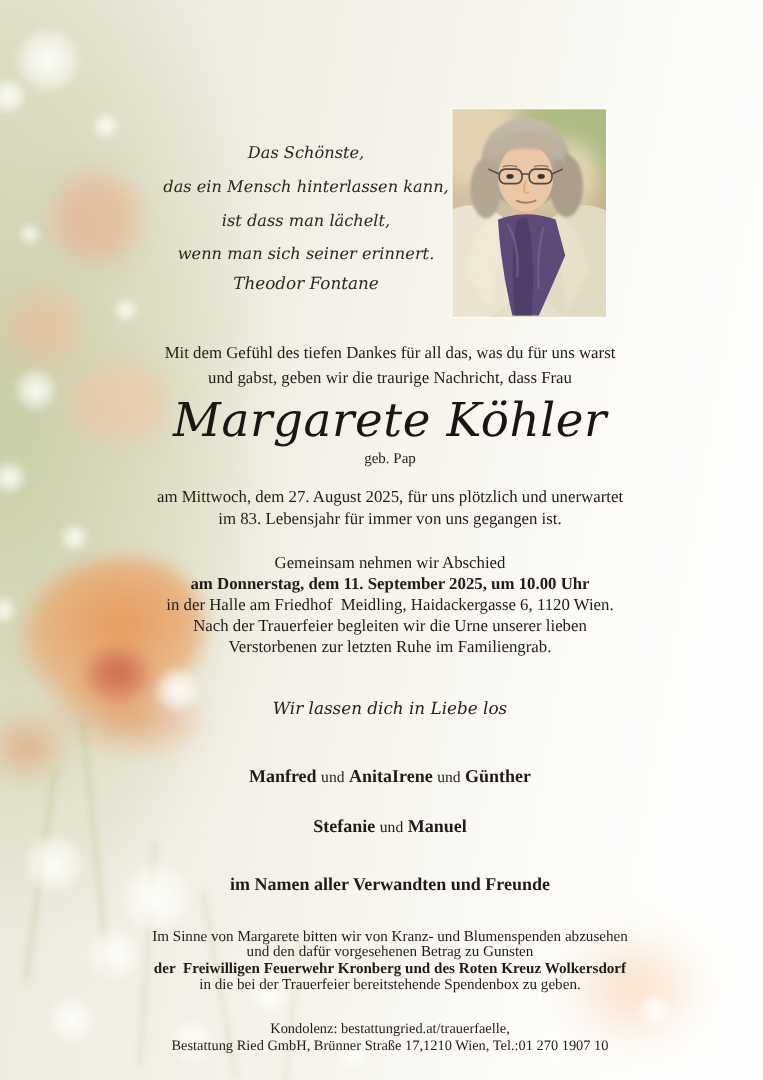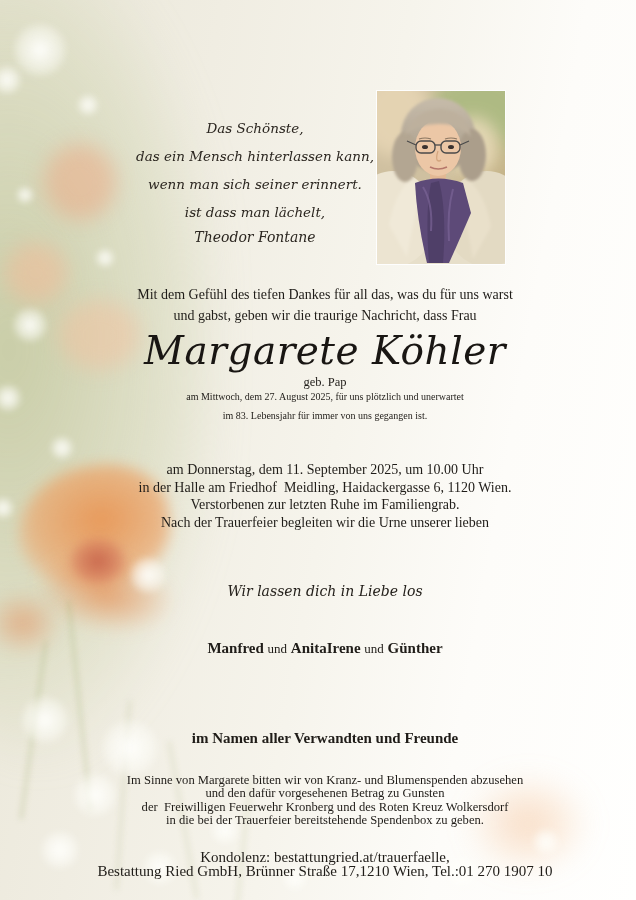--- a/index.html
+++ b/index.html
@@ -36,33 +36,33 @@
   .quote{position:absolute;left:130px;top:114px;width:250px;text-align:center;
     font-family:"DejaVu Serif", serif;font-style:italic;font-size:13.5px;color:#2b2620;}
   .quote .ql{height:28px;line-height:28px;}
   .quote .qa{margin-top:1px;font-size:14px;line-height:20px;}
   .photo{position:absolute;left:377px;top:91px;width:128px;height:173px;background:#cfc0a0;outline:1px solid #fefefe;}
   .col{position:absolute;left:65px;width:520px;text-align:center;}
   .intro{top:284px;font-size:14px;line-height:21px;}
   .name{top:328px;font-family:"DejaVu Serif", serif;font-style:italic;font-weight:400;
     font-size:39px;letter-spacing:.5px;color:#191613;}
   .geb{top:375px;font-size:12.5px;}
-  .death{top:387px;font-size:10px;line-height:19px;}
+  .death{top:405px;font-size:14px;line-height:19px;}
   .ceremony{top:461px;font-size:14px;line-height:17.6px;}
-  .bold{font-weight:normal;}
+  .bold{font-weight:bold;}
   .keep-ws{white-space:pre-wrap;}
   .closing{top:583px;font-family:"DejaVu Serif", serif;font-style:italic;font-size:14px;color:#24201b;}
   .mrow{display:flex;justify-content:center;font-size:15px;}
   .mrow1{top:640px;}
   .mrow2{top:681px;}
   .pair b{font-weight:bold;}
   .und{font-size:13px;}
   .collective{top:730px;font-weight:bold;font-size:15px;}
   .donation{top:774px;font-size:12.6px;line-height:13.4px;}
-  .footer{top:851px;font-size:15px;line-height:13.6px;font-family:Liberation Serif, serif;}
+  .footer{top:851px;font-size:12px;line-height:13.6px;font-family:Liberation Serif, serif;}
 </style>
 </head>
 <body>
 
 <div class="page">
 
   <div class="bg">
     <div class="bg-base"></div>
     <div class="blob green-left"></div>
     <div class="blob peach" style="left:5px;top:243px;width:62px;height:60px;background:rgba(245,186,150,.5);"></div>
@@ -97,22 +97,22 @@
     <div class="blob bokeh" style="left:282px;top:865px;width:26px;height:26px;"></div>
     <div class="blob bokeh" style="left:445px;top:855px;width:34px;height:34px;"></div>
     <div class="blob bokeh" style="left:532px;top:828px;width:28px;height:28px;"></div>
   </div>
 
   <div class="layer">
 
     <div class="quote">
       <div class="ql">Das Schönste,</div>
       <div class="ql">das ein Mensch hinterlassen kann,</div>
+      <div class="ql">ist dass man lächelt,</div>
       <div class="ql">wenn man sich seiner erinnert.</div>
-      <div class="ql">ist dass man lächelt,</div>
       <div class="qa">Theodor Fontane</div>
     </div>
 
     <div class="photo">
       <svg width="128" height="173" viewBox="0 0 128 173">
         <defs>
           <filter id="b8" x="-50%" y="-50%" width="200%" height="200%">
               <feGaussianBlur stdDeviation="8"></feGaussianBlur>
             </filter>
           <filter id="b2" x="-50%" y="-50%" width="200%" height="200%">
@@ -161,31 +161,35 @@
       <div>und gabst, geben wir die traurige Nachricht, dass Frau</div>
     </div>
     <div class="col name">Margarete Köhler</div>
     <div class="col geb">geb. Pap</div>
     <div class="col death">
       <div>am Mittwoch, dem 27. August 2025, für uns plötzlich und unerwartet</div>
       <div>im 83. Lebensjahr für immer von uns gegangen ist.</div>
     </div>
 
     <div class="col ceremony">
+      <div>Gemeinsam nehmen wir Abschied</div>
       <div class="bold">am Donnerstag, dem 11. September 2025, um 10.00 Uhr</div>
       <div class="keep-ws">in der Halle am Friedhof  Meidling, Haidackergasse 6, 1120 Wien.</div>
+      <div>Nach der Trauerfeier begleiten wir die Urne unserer lieben</div>
       <div>Verstorbenen zur letzten Ruhe im Familiengrab.</div>
-      <div>Nach der Trauerfeier begleiten wir die Urne unserer lieben</div>
     </div>
 
     <div class="col closing">Wir lassen dich in Liebe los</div>
 
     <div class="col mrow mrow1">
       <span class="pair"><b>Manfred</b> <span class="und">und</span> <b>Anita</b></span>
       <span class="pair"><b>Irene</b> <span class="und">und</span> <b>Günther</b></span>
+    </div>
+    <div class="col mrow mrow2">
+      <span class="pair"><b>Stefanie</b> <span class="und">und</span> <b>Manuel</b></span>
     </div>
     <div class="col collective">im Namen aller Verwandten und Freunde</div>
 
     <div class="col donation">
       <div>Im Sinne von Margarete bitten wir von Kranz- und Blumenspenden abzusehen</div>
       <div>und den dafür vorgesehenen Betrag zu Gunsten</div>
       <div class="bold keep-ws">der  Freiwilligen Feuerwehr Kronberg und des Roten Kreuz Wolkersdorf</div>
       <div>in die bei der Trauerfeier bereitstehende Spendenbox zu geben.</div>
     </div>
 

